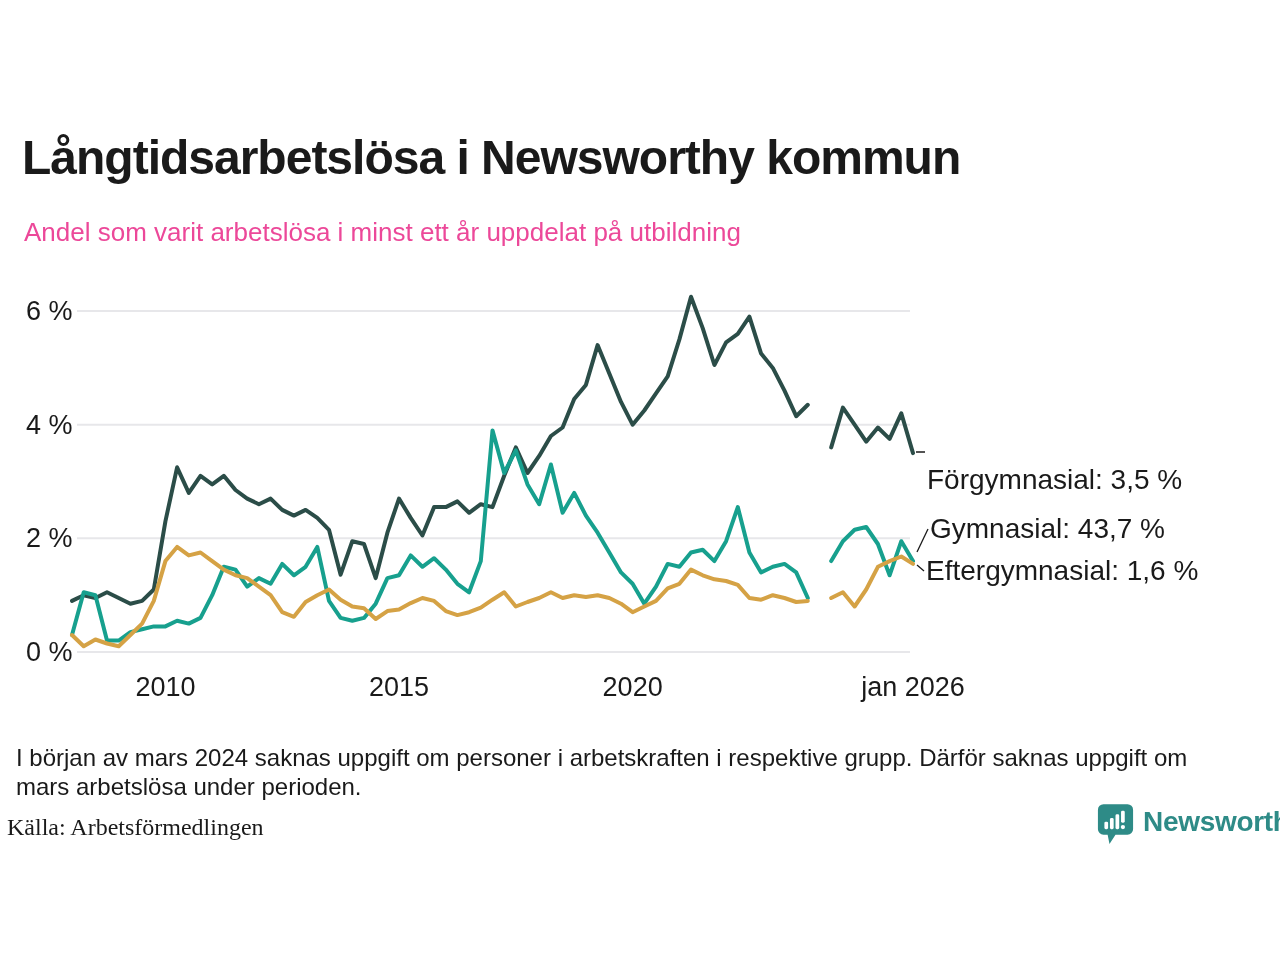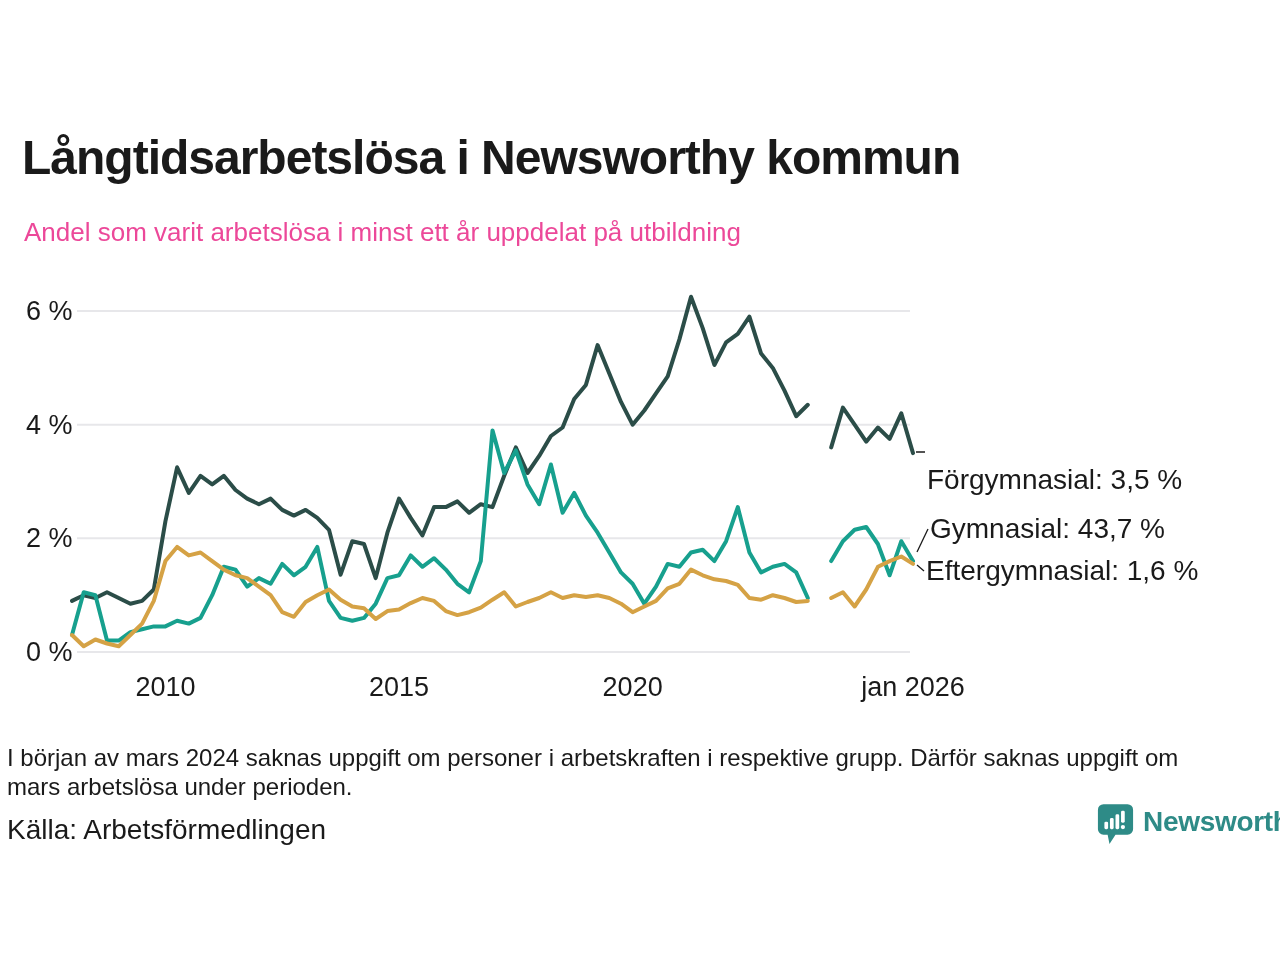--- a/index.html
+++ b/index.html
@@ -18,25 +18,25 @@
   #chart-svg{position:absolute;left:0;top:0;width:1280px;height:960px;}
   .tick{font-family:"Liberation Sans",sans-serif;font-size:27px;fill:#1a1a1a;}
   .xtick{text-anchor:middle;}
   .anno{
     position:absolute;font-size:28px;color:#1a1a1a;white-space:nowrap;line-height:1.1;
   }
   .anno-forg{left:927px;top:437px;margin-top:28px;}
   .anno-gymn{left:930px;top:514px;}
   .anno-efter{left:926px;top:556px;}
   .footnote{
-    position:absolute;left:7px;font-size:24px;color:#1a1a1a;white-space:nowrap;
+    position:absolute;left:16px;font-size:24px;color:#1a1a1a;white-space:nowrap;
   }
   .fn1{top:744px;}
   .fn2{top:773px;}
-  .source{position:absolute;left:7px;top:814px;font-size:28px;color:#1a1a1a;white-space:nowrap;}
+  .source{position:absolute;left:7px;top:814px;font-size:24px;color:#1a1a1a;white-space:nowrap;font-family:Liberation Serif, serif;}
   .brand{position:absolute;left:1097px;top:803px;height:44px;display:flex;align-items:flex-start;}
   .brand-text{
     font-size:28px;font-weight:600;letter-spacing:-0.3px;margin-left:9px;margin-top:3px;
     white-space:nowrap;
   }
 </style>
 </head>
 <body>
 
 <div class="title">Långtidsarbetslösa i Newsworthy kommun</div>

